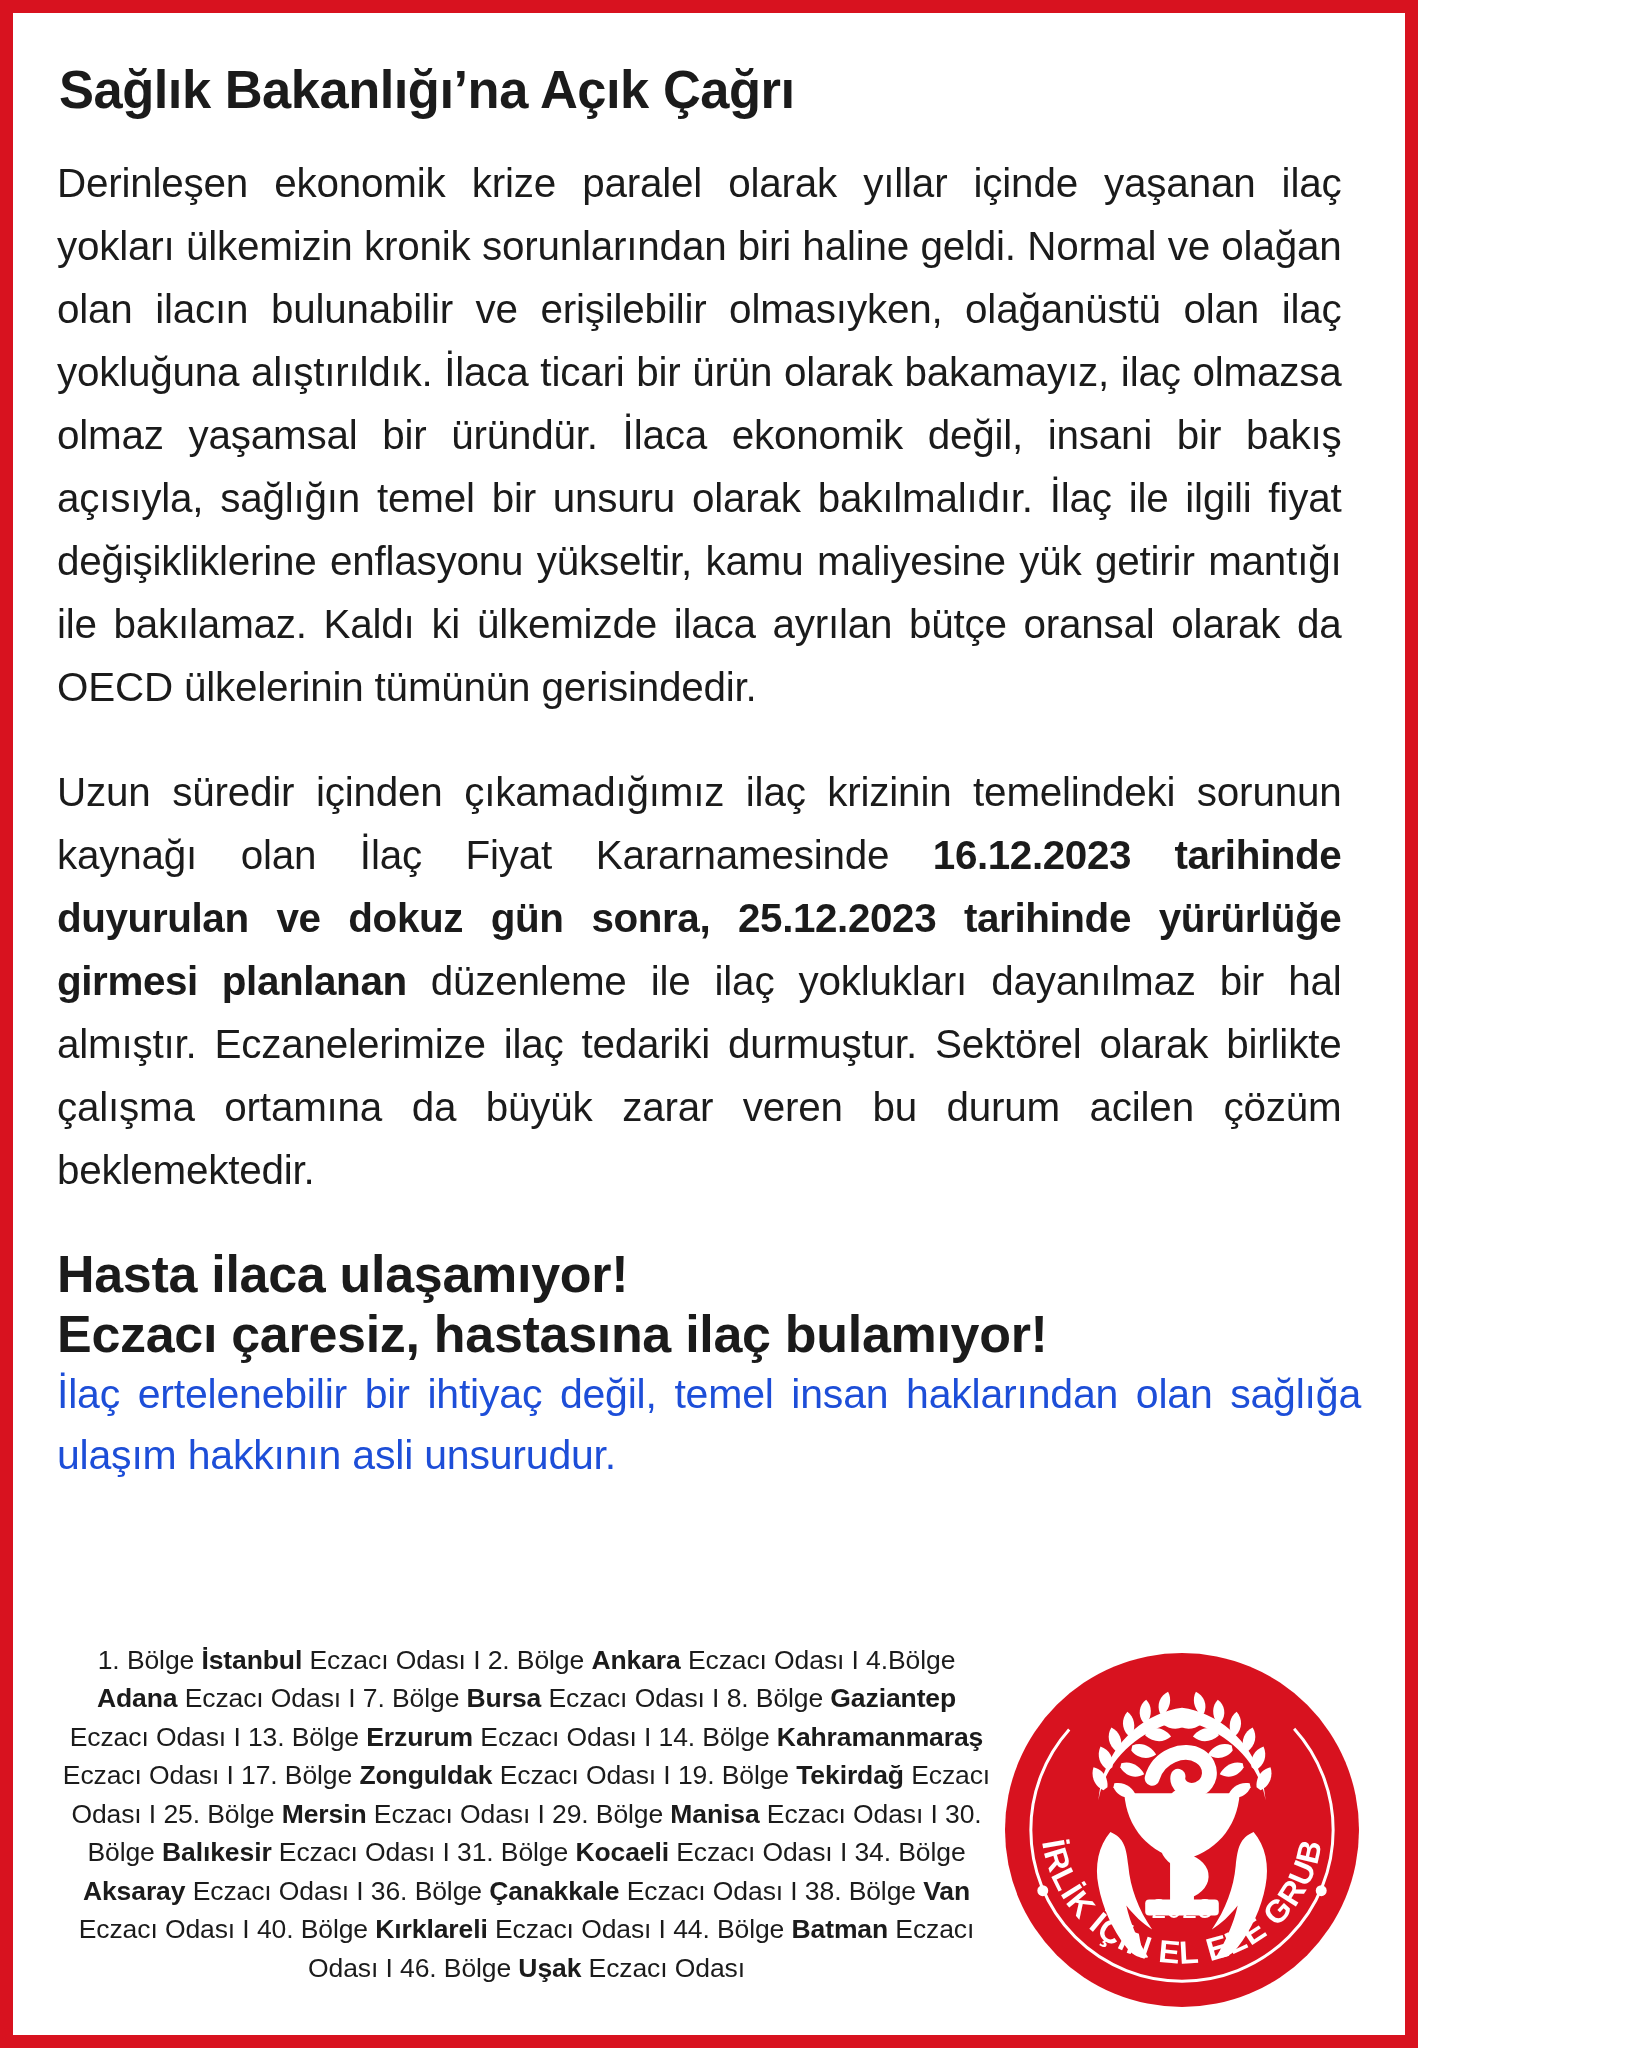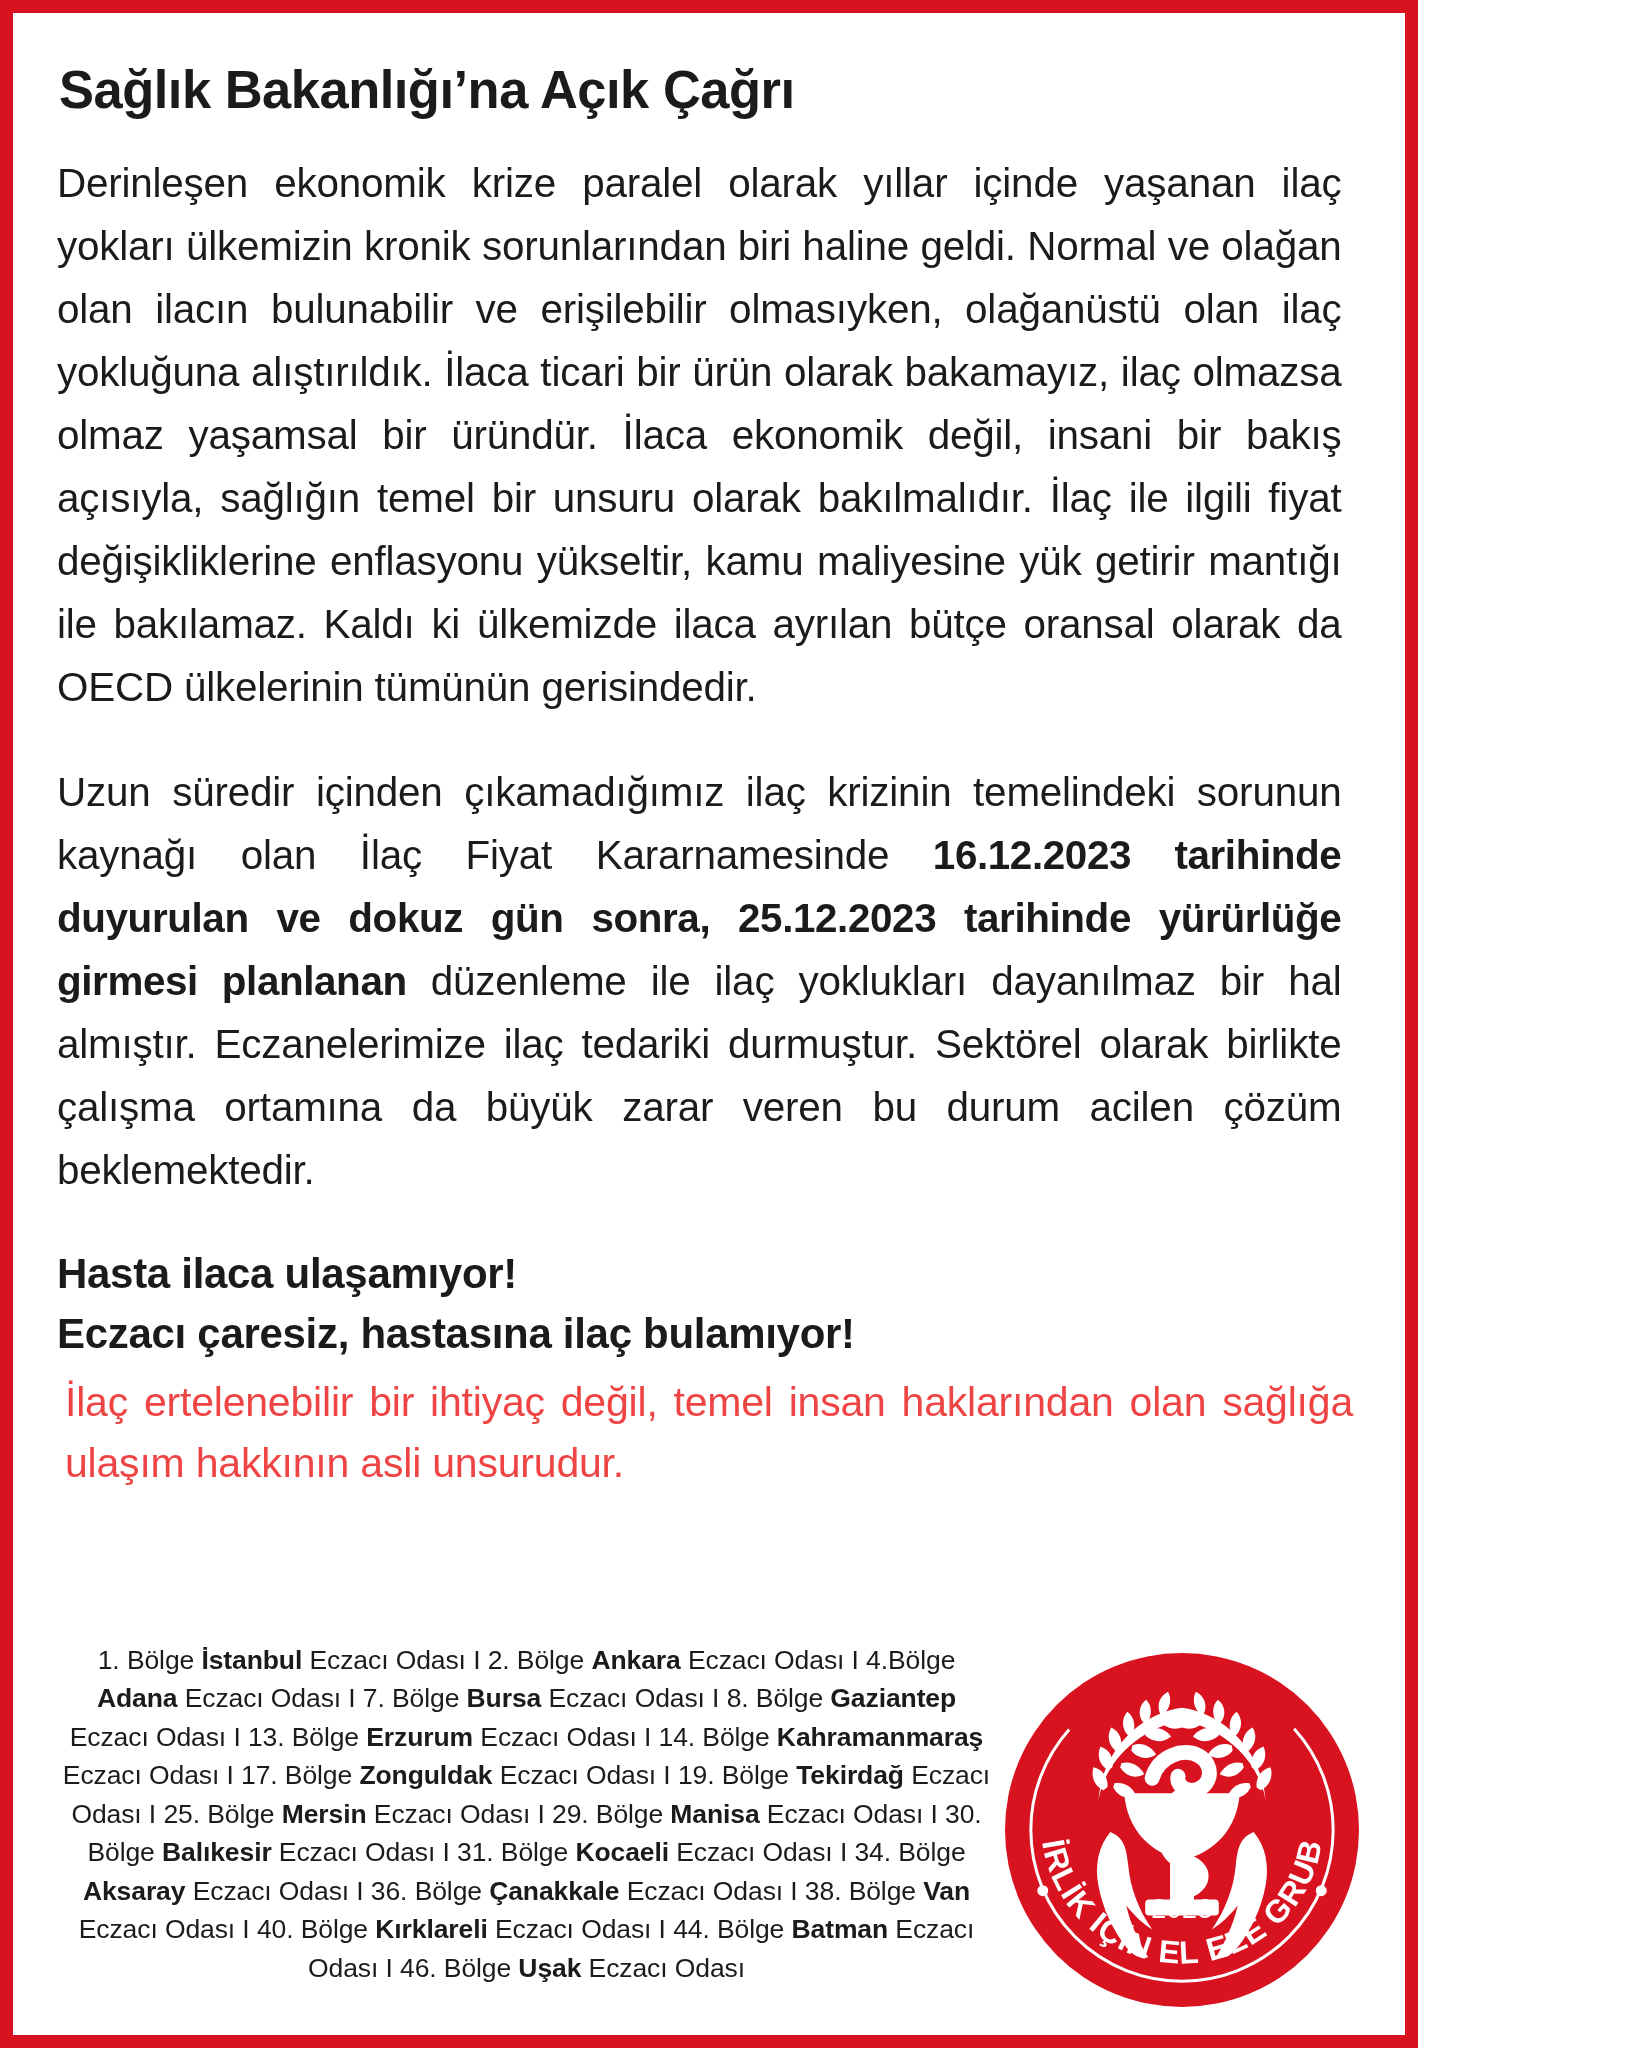--- a/index.html
+++ b/index.html
@@ -67,37 +67,37 @@
   .para b, .para strong {
     font-weight: 700;
     letter-spacing: -0.4px;
   }
 
   .slogan-block {
     margin: 0 0 40px 0;
   }
   .slogan {
     font-family: "Liberation Sans", "DejaVu Sans", sans-serif;
-    font-size: 42px;
+    font-size: 52px;
     line-height: 60px;
     font-weight: 700;
     color: #1b1b1b;
     letter-spacing: -0.3px;
     margin: 0;
   }
   .slogan-tail {
     font-family: "Liberation Sans", "DejaVu Sans", sans-serif;
     font-size: 41px;
     line-height: 61px;
     font-weight: 400;
-    color: #ef4444;
+    color: #1d4ed8;
     letter-spacing: -0.2px;
     text-align: justify;
     text-justify: inter-word;
-    margin: 8px;
+    margin: 0;
   }
 
   .callout {
     font-family: "Liberation Sans", "DejaVu Sans", sans-serif;
     font-size: 41px;
     line-height: 62px;
     font-weight: 700;
     color: #1b1b1b;
     letter-spacing: -0.3px;
     text-align: justify;

